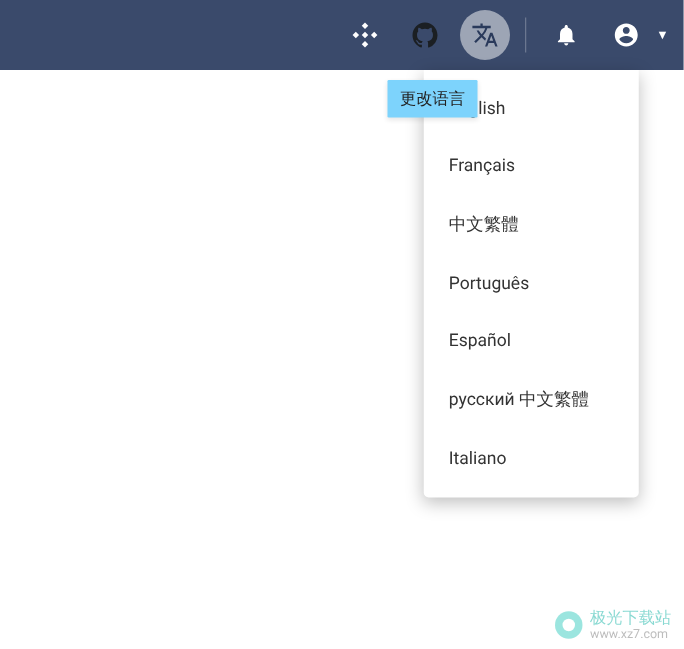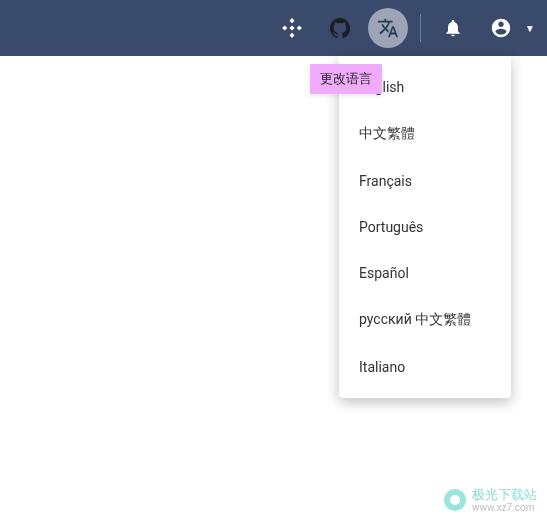--- a/index.html
+++ b/index.html
@@ -65,21 +65,21 @@
     padding: 15px 20px;
     font-size: 14px;
     color: #333;
     cursor: pointer;
     white-space: nowrap;
   }
   .tooltip {
     position: absolute;
     top: 64px;
     left: 310px;
-    background: #f0abfc;
+    background: #7dd3fc;
     color: #222;
     font-size: 13px;
     padding: 6px 10px;
     border-radius: 1px;
     z-index: 20;
     box-shadow: 0 2px 4px rgba(0,0,0,0.1);
   }
   .watermark {
     position: absolute;
     right: 10px;
@@ -144,22 +144,22 @@
       <path fill="#fff" d="M12 2C6.48 2 2 6.48 2 12s4.48 10 10 10 10-4.48 10-10S17.52 2 12 2zm0 3c1.66 0 3 1.34 3 3s-1.34 3-3 3-3-1.34-3-3 1.34-3 3-3zm0 14.2c-2.5 0-4.71-1.28-6-3.22.03-1.99 4-3.08 6-3.08 1.99 0 5.97 1.09 6 3.08-1.29 1.94-3.5 3.22-6 3.22z"></path>
     </svg>
   </div>
   <span class="caret">▼</span>
 </div>
 
 <div class="content"></div>
 
 <div class="dropdown">
   <div class="dropdown-item">English</div>
+  <div class="dropdown-item">Français</div>
   <div class="dropdown-item">中文繁體</div>
-  <div class="dropdown-item">Français</div>
   <div class="dropdown-item">Português</div>
   <div class="dropdown-item">Español</div>
   <div class="dropdown-item">русский 中文繁體</div>
   <div class="dropdown-item">Italiano</div>
 </div>
 
 <div class="tooltip">更改语言</div>
 
 <div class="watermark">
   <div class="wm-logo"></div>

